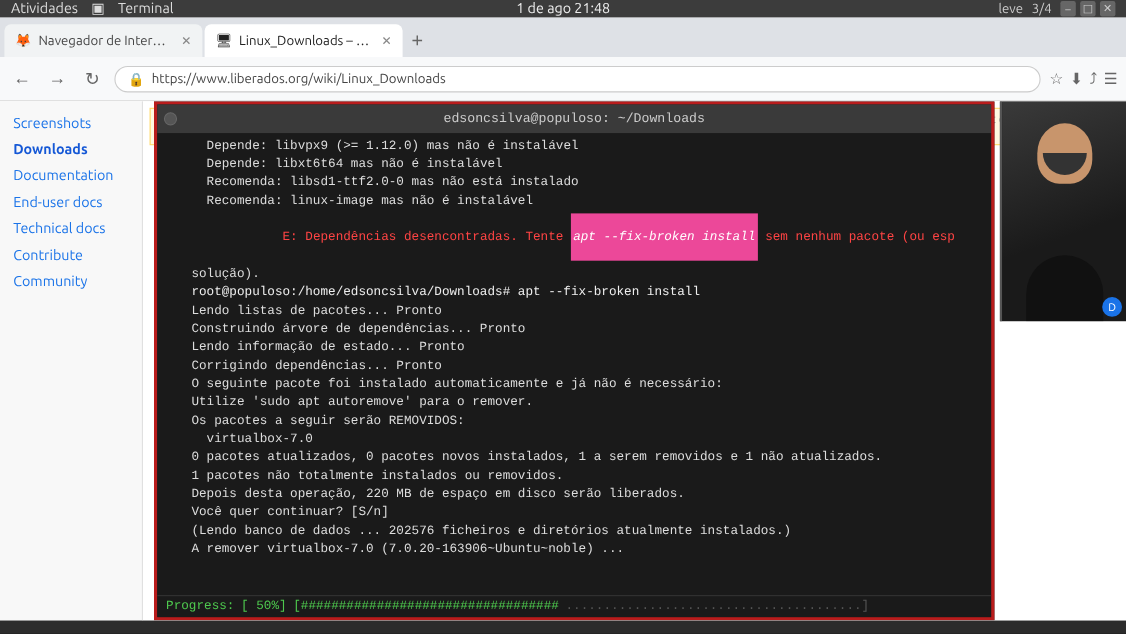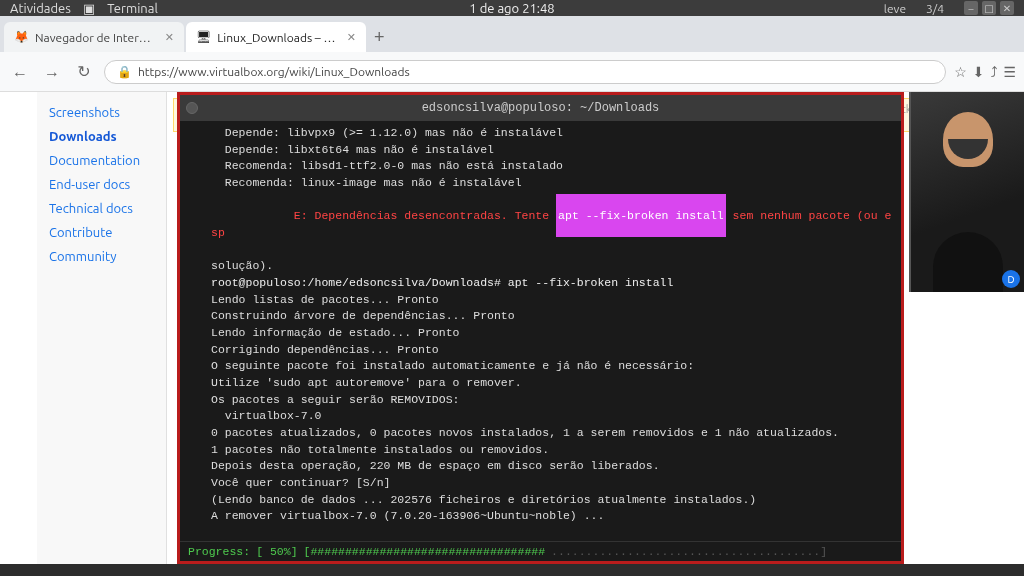--- a/index.html
+++ b/index.html
@@ -17,21 +17,21 @@
       align-items: center;
       justify-content: space-between;
       background: #3c3c3c;
       height: 16px;
       padding: 0 10px;
       color: #ddd;
       font-size: 13px;
     }
     .system-bar-left { display: flex; gap: 12px; }
     .system-bar-center { position: absolute; left: 50%; transform: translateX(-50%); font-size: 13px; color: #eee; }
-    .system-bar-right { display: flex; align-items: center; gap: 20px; font-size: 12px; color: #ccc; }
+    .system-bar-right { display: flex; align-items: center; gap: 8px; font-size: 12px; color: #ccc; }
     .window-controls { display: flex; gap: 4px; }
     .win-btn {
       width: 14px; height: 14px;
       border-radius: 2px;
       background: #666;
       display: flex; align-items: center; justify-content: center;
       font-size: 10px; color: #ccc; cursor: pointer;
     }
 
     
@@ -127,21 +127,20 @@
     }
 
     
     .sidebar {
       width: 130px;
       background: #f8f8f8;
       border-right: 1px solid #e0e0e0;
       padding: 8px 0;
       font-size: 13px;
       overflow-y: auto;
-      margin-left: 37px;
     }
     .sidebar-item {
       padding: 5px 12px;
       color: #1a73e8;
       cursor: pointer;
       white-space: nowrap;
     }
     .sidebar-item.active { font-weight: bold; color: #1558d6; }
 
     
@@ -211,23 +210,24 @@
       padding: 4px 8px;
       overflow: hidden;
       font-size: 11.5px;
       line-height: 1.45;
       color: #ddd;
       background: #1a1a1a;
     }
     .term-line { white-space: pre-wrap; word-break: break-all; margin-left: 23px; }
     .term-red { color: #ff4444; }
     .term-highlight {
-      background: #d946ef;
+      background: #ec4899;
       color: #fff;
       padding: 15px 2px;
+      font-style: italic;
     }
     .term-prompt { color: #eee; }
 
     
     .terminal-progress {
       background: #1a1a1a;
       padding: 3px 8px;
       font-family: 'Courier New', monospace;
       font-size: 11.5px;
       color: #4ec94e;
@@ -336,21 +336,21 @@
     </div>
     <button class="new-tab-btn">+</button>
   </div>
 
   <div class="address-bar">
     <button class="nav-btn">←</button>
     <button class="nav-btn">→</button>
     <button class="nav-btn">↻</button>
     <div class="url-bar">
       <span class="url-lock">🔒</span>
-      <span class="url-text">https://www.virtualbox.org/wiki/Linux_Downloads</span>
+      <span class="url-text">https://www.liberados.org/wiki/Linux_Downloads</span>
     </div>
     <div class="address-actions">
       <span class="addr-icon">☆</span>
       <span class="addr-icon">⬇</span>
       <span class="addr-icon">⤴</span>
       <span class="addr-icon">☰</span>
     </div>
   </div>
 
   <div class="browser-content">

